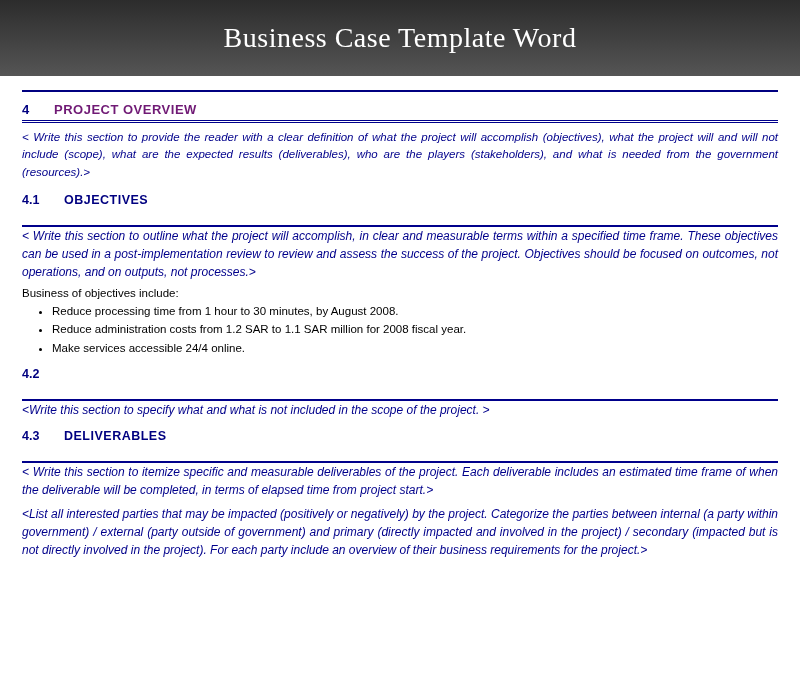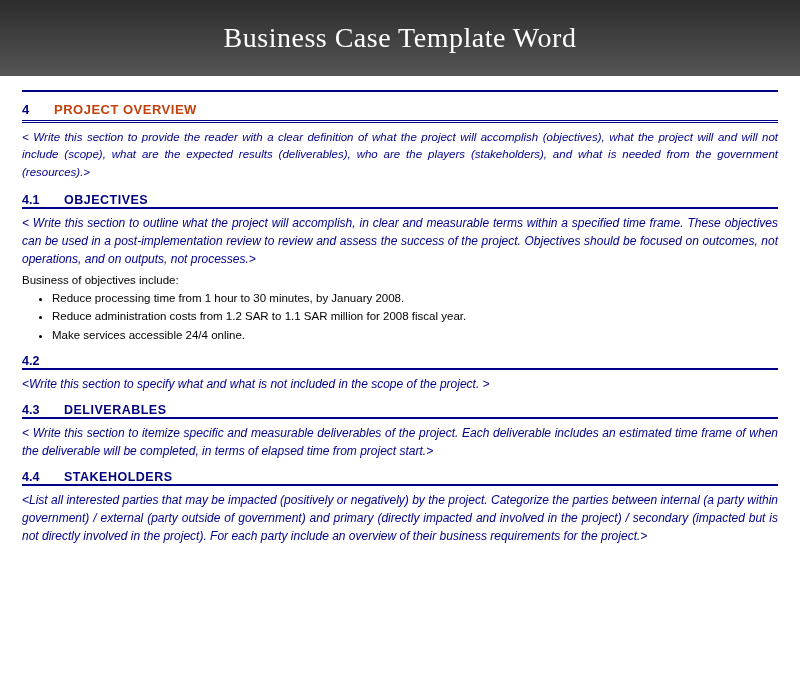--- a/index.html
+++ b/index.html
@@ -49,40 +49,39 @@
       font-size: 13px;
       font-weight: bold;
       color: #000080;
       margin-right: 14px;
       min-width: 18px;
     }
 
     .section-title {
       font-size: 13px;
       font-weight: bold;
-      color: #c2410c;
+      color: #701a75;
       letter-spacing: 0.5px;
       text-transform: uppercase;
     }
 
     .section-description {
       font-size: 11.5px;
       color: #00008b;
       font-style: italic;
       line-height: 1.5;
       margin-bottom: 12px;
       text-align: justify;
     }
 
     .subsection-heading {
       display: flex;
       align-items: flex-start;
       border-bottom: 2px solid #00008b;
-      padding-bottom: 0;
-      margin-bottom: 5px;
+      padding-bottom: 18px;
       margin-top: 10px;
     }
 
     .subsection-number {
       font-size: 12.5px;
       font-weight: bold;
       color: #000080;
       margin-right: 14px;
       min-width: 28px;
     }
@@ -144,35 +143,31 @@
   </div>
   <p class="section-description">&lt; Write this section to provide the reader with a clear definition of what the project will accomplish (objectives), what the project will and will not include (scope), what are the expected results (deliverables), who are the players (stakeholders), and what is needed from the government (resources).&gt;</p>
 
   <div class="subsection-heading">
     <span class="subsection-number">4.1</span>
     <span class="subsection-title">OBJECTIVES</span>
   </div>
   <p class="subsection-description">&lt; Write this section to outline what the project will accomplish, in clear and measurable terms within a specified time frame.  These objectives can be used in a post-implementation review to review and assess the success of the project.  Objectives should be focused on outcomes, not operations, and on outputs, not processes.&gt;</p>
   <p class="examples-label">Business of objectives include:</p>
   <ul class="bullet-list">
-    <li>Reduce processing time from 1 hour to 30 minutes, by January 2008.</li>
+    <li>Reduce processing time from 1 hour to 30 minutes, by August 2008.</li>
     <li>Reduce administration costs from 1.2 SAR to 1.1 SAR million for 2008 fiscal year.</li>
     <li>Make services accessible 24/4 online.</li>
   </ul>
 
   <div class="subsection-heading">
     <span class="subsection-number">4.2</span>
   </div>
   <p class="subsection-description">&lt;Write this section to specify what and what is not included in the scope of the project. &gt;</p>
 
   <div class="subsection-heading">
     <span class="subsection-number">4.3</span>
     <span class="subsection-title">DELIVERABLES</span>
   </div>
   <p class="subsection-description">&lt; Write this section to itemize specific and measurable deliverables of the project.  Each deliverable includes an estimated time frame of when the deliverable will be completed, in terms of elapsed time from project start.&gt;</p>
 
-  <div class="subsection-heading">
-    <span class="subsection-number">4.4</span>
-    <span class="subsection-title">STAKEHOLDERS</span>
-  </div>
   <p class="subsection-description">&lt;List all interested parties that may be impacted (positively or negatively) by the project.  Categorize the parties between internal (a party within government) / external (party outside of government) and primary (directly impacted and involved in the project) / secondary (impacted but is not directly involved in the project).  For each party include an overview of their business requirements for the project.&gt;</p>
 
 </div>
 
 </body></html>

